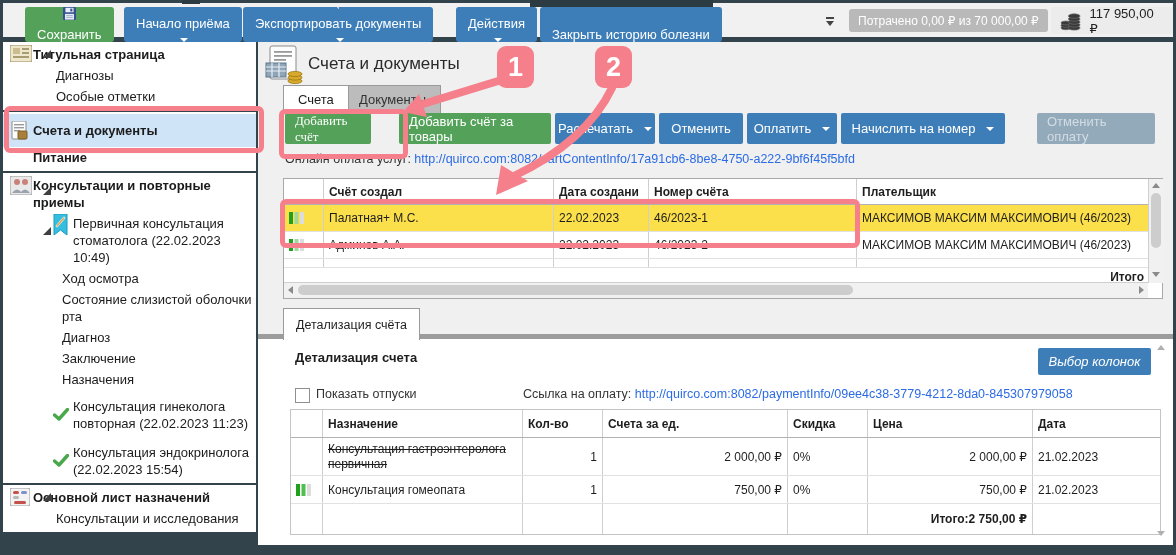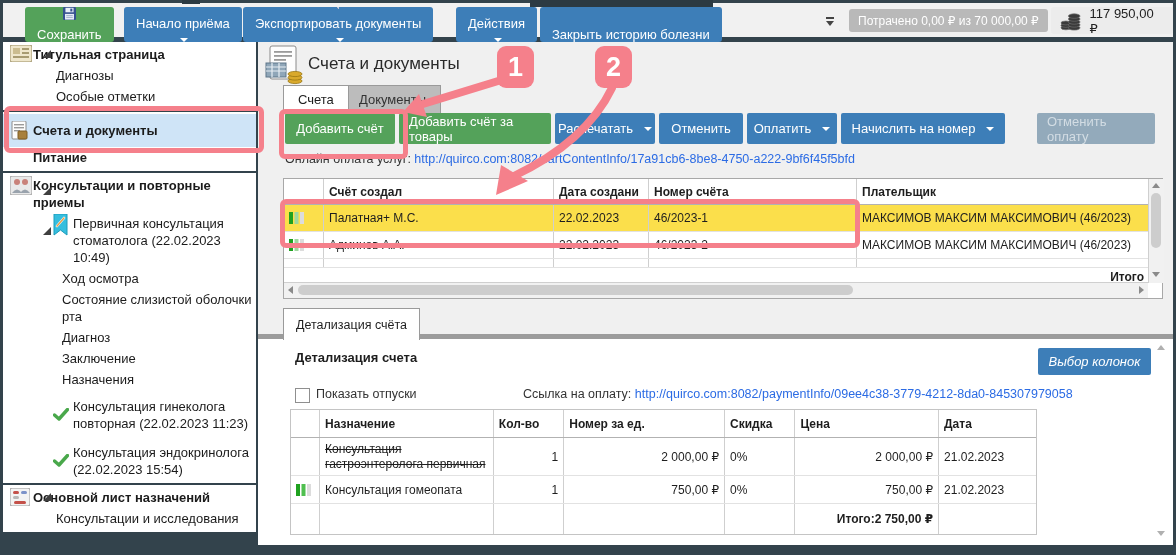--- a/index.html
+++ b/index.html
@@ -247,21 +247,21 @@
     </svg>
     <div class="main-title">Счета и документы</div>
 
     <div class="tab active" style="left:25px;">
         <span>Счета</span>
       </div>
     <div class="tab inactive" style="left:86px;">
         <span>Документы</span>
       </div>
 
-    <div class="abtn green" style="left:27px;width:110px;">
+    <div class="abtn green" style="left:27px;width:86px;font-family:Liberation Serif, serif;">
         <span>Добавить счёт</span>
       </div>
     <div class="abtn green" style="left:141px;width:152px;">
         <span>Добавить счёт за товары</span>
       </div>
     <div class="abtn blue" style="left:297px;width:100px;">
         <span>Распечатать</span>
         <span class="caret"></span>
       </div>
     <div class="abtn blue" style="left:401px;width:84px;">
@@ -349,26 +349,26 @@
       <div class="abtn blue colbtn" style="top:9px;font-style:italic;">
           <span>Выбор колонок</span>
         </div>
       <div class="checkbox"></div>
       <div class="chklabel">Показать отпуски</div>
       <div class="dlinkrow">
         <span>Ссылка на оплату:</span>
         <a class="lnk" href="#">http://quirco.com:8082/paymentInfo/09ee4c38-3779-4212-8da0-845307979058</a>
       </div>
 
-      <div class="tblwrap" style="left:32px;top:70px;width:747px;height:126px;border-color:#c4c4c4;">
+      <div class="tblwrap" style="left:32px;top:70px;width:871px;height:126px;border-color:#c4c4c4;">
         <div class="trow thead" style="height:28px;">
           <div class="tcell" style="width:32px;"></div>
           <div class="tcell" style="width:200px;">Назначение</div>
           <div class="tcell" style="width:80px;">Кол-во</div>
-          <div class="tcell" style="width:185px;">Номер за ед.</div>
+          <div class="tcell" style="width:185px;">Счета за ед.</div>
           <div class="tcell" style="width:80px;">Скидка</div>
           <div class="tcell" style="width:165px;">Цена</div>
           <div class="tcell" style="width:111px;border-right:none;">Дата</div>
         </div>
         <div class="trow rline" style="height:38px;">
           <div class="tcell" style="width:32px;"></div>
           <div class="tcell" style="width:200px;">
               <span class="strike">Консультация гастроэнтеролога первичная</span>
             </div>
           <div class="tcell num" style="width:80px;">1</div>

